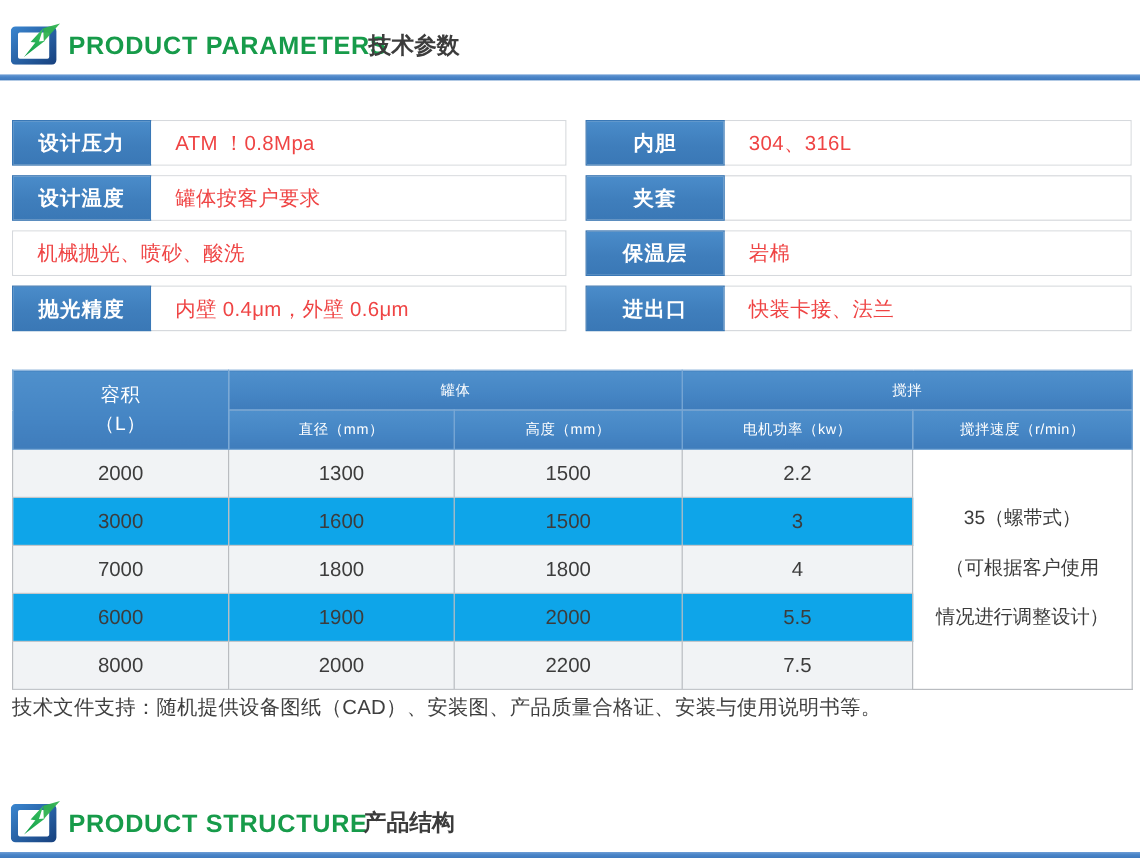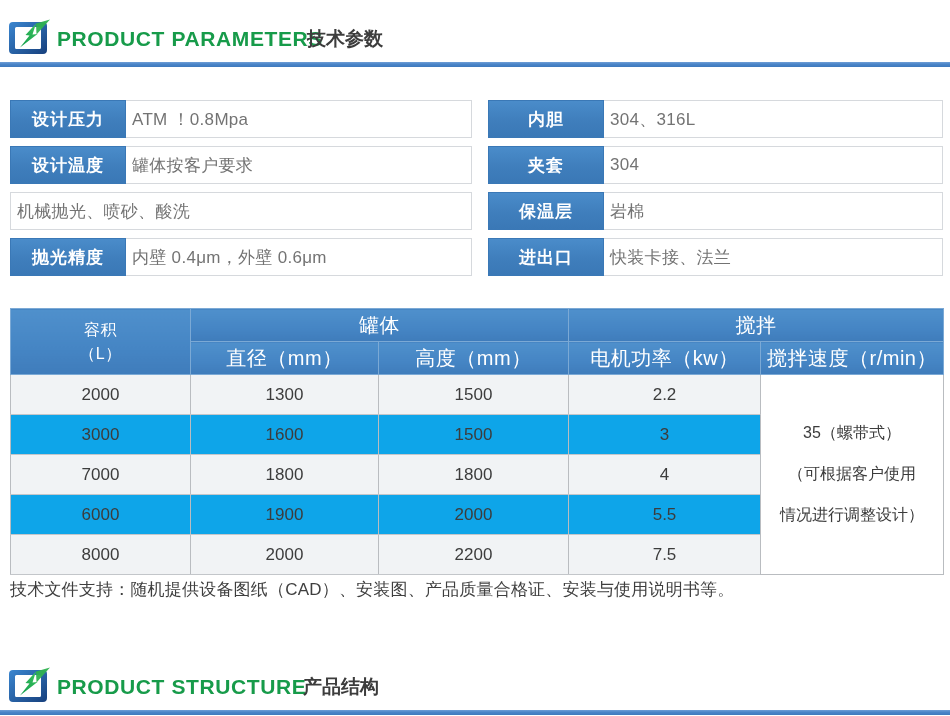--- a/index.html
+++ b/index.html
@@ -96,23 +96,23 @@
     align-items: center;
     justify-content: center;
     letter-spacing: 1px;
     margin: -1px 0 -1px -1px;
     border: 1px solid #3a78b6;
   }
   .spec-value {
     flex: 1 1 auto;
     display: flex;
     align-items: center;
-    padding-left: 6px;
+    padding-left: 20px;
     font-size: 17px;
-    color: #737373;
+    color: #ef4444;
     background: #ffffff;
     letter-spacing: 0.3px;
   }
 
   
   #spec-table {
     position: absolute;
     left: 10px;
     top: 308px;
     width: 933px;
@@ -120,21 +120,21 @@
     table-layout: fixed;
   }
   #spec-table th, #spec-table td {
     padding: 0;
     text-align: center;
     vertical-align: middle;
   }
   #spec-table thead th {
     background: linear-gradient(to bottom, #4f90cc 0%, #4585c4 60%, #3f7cbb 100%);
     color: #ffffff;
-    font-size: 20px;
+    font-size: 12px;
     font-weight: normal;
     letter-spacing: 0.5px;
     border: 1px solid #7ba9d5;
   }
   #spec-table thead tr.hrow1 th { height: 33px; }
   #spec-table thead tr.hrow2 th { height: 33px; }
   #spec-table th.th-vol { height: 66px; font-size: 16px; line-height: 1.45; }
 
   #spec-table tbody td {
     height: 40px;
@@ -212,21 +212,20 @@
   </div>
 </div>
 
 <div class="spec-block" id="spec-right">
   <div class="spec-row">
     <div class="spec-label">内胆</div>
     <div class="spec-value">304、316L</div>
   </div>
   <div class="spec-row">
     <div class="spec-label">夹套</div>
-    <div class="spec-value">304</div>
   </div>
   <div class="spec-row">
     <div class="spec-label">保温层</div>
     <div class="spec-value">岩棉</div>
   </div>
   <div class="spec-row">
     <div class="spec-label">进出口</div>
     <div class="spec-value">快装卡接、法兰</div>
   </div>
 </div>

